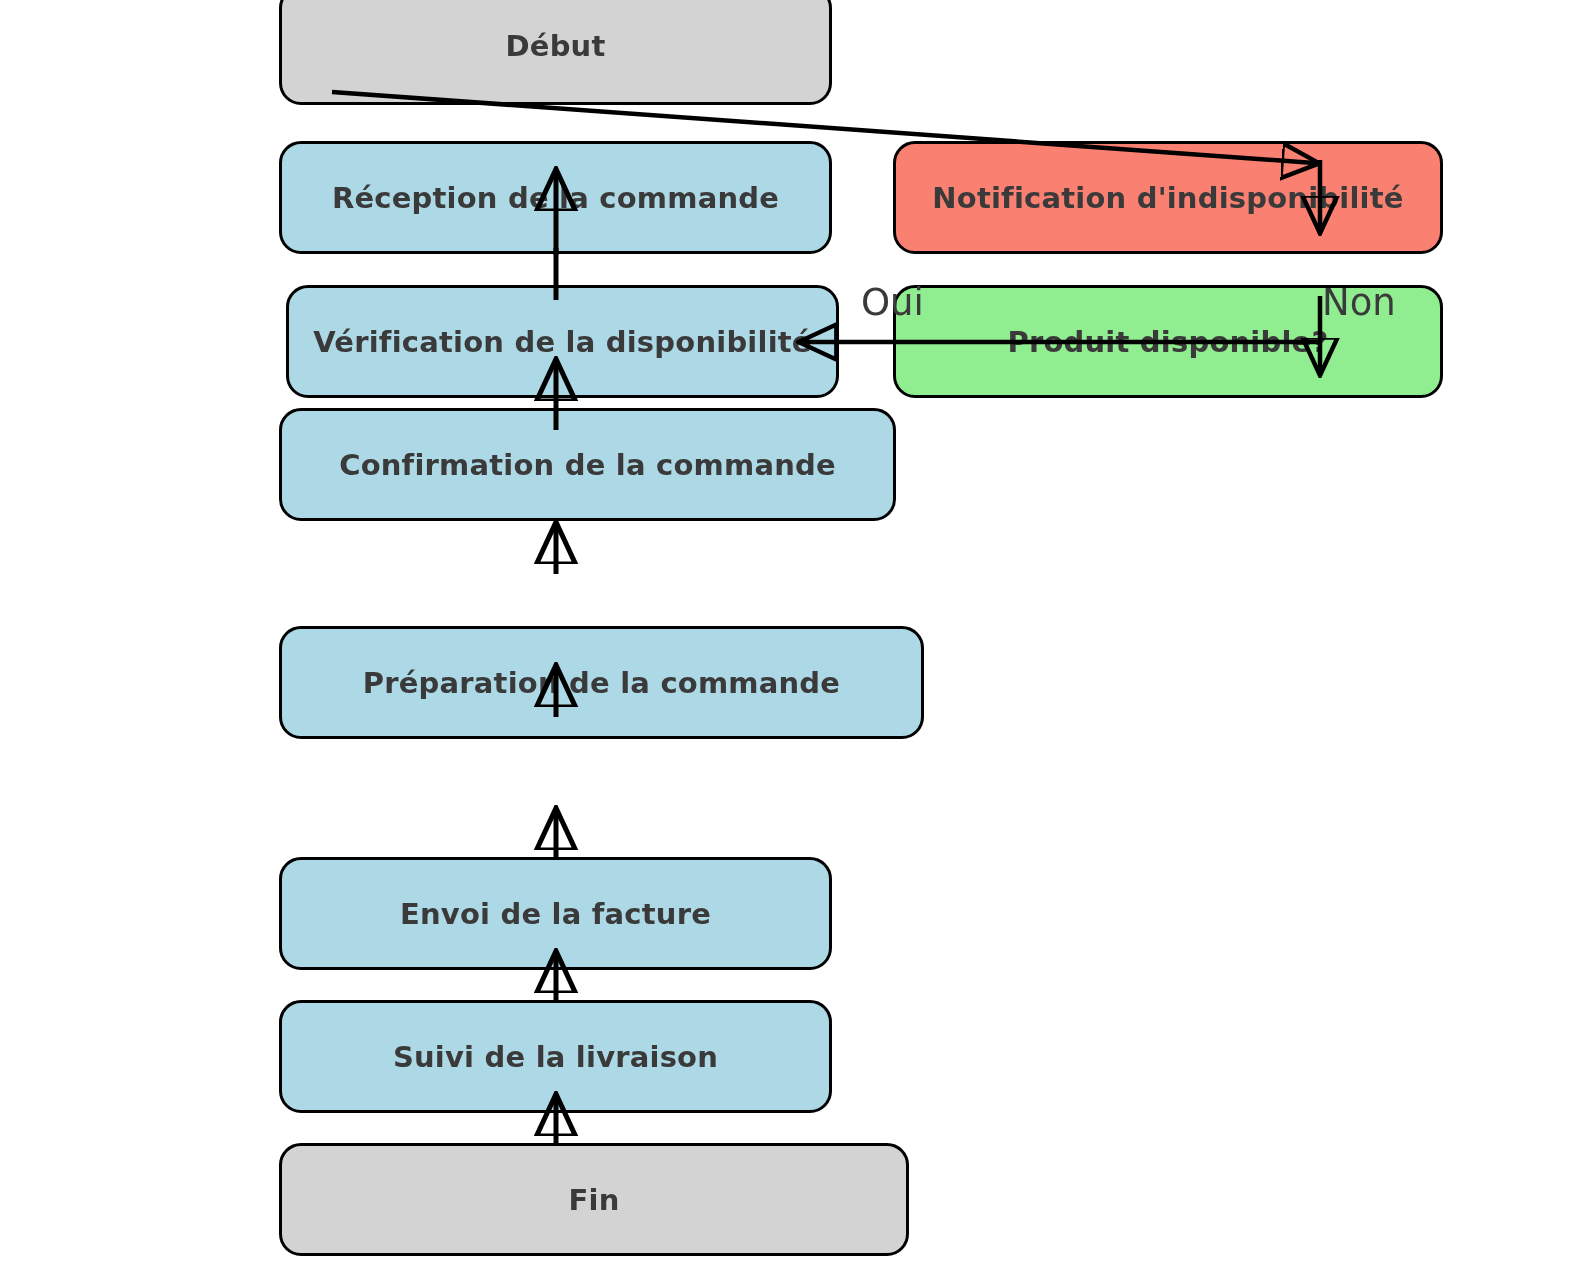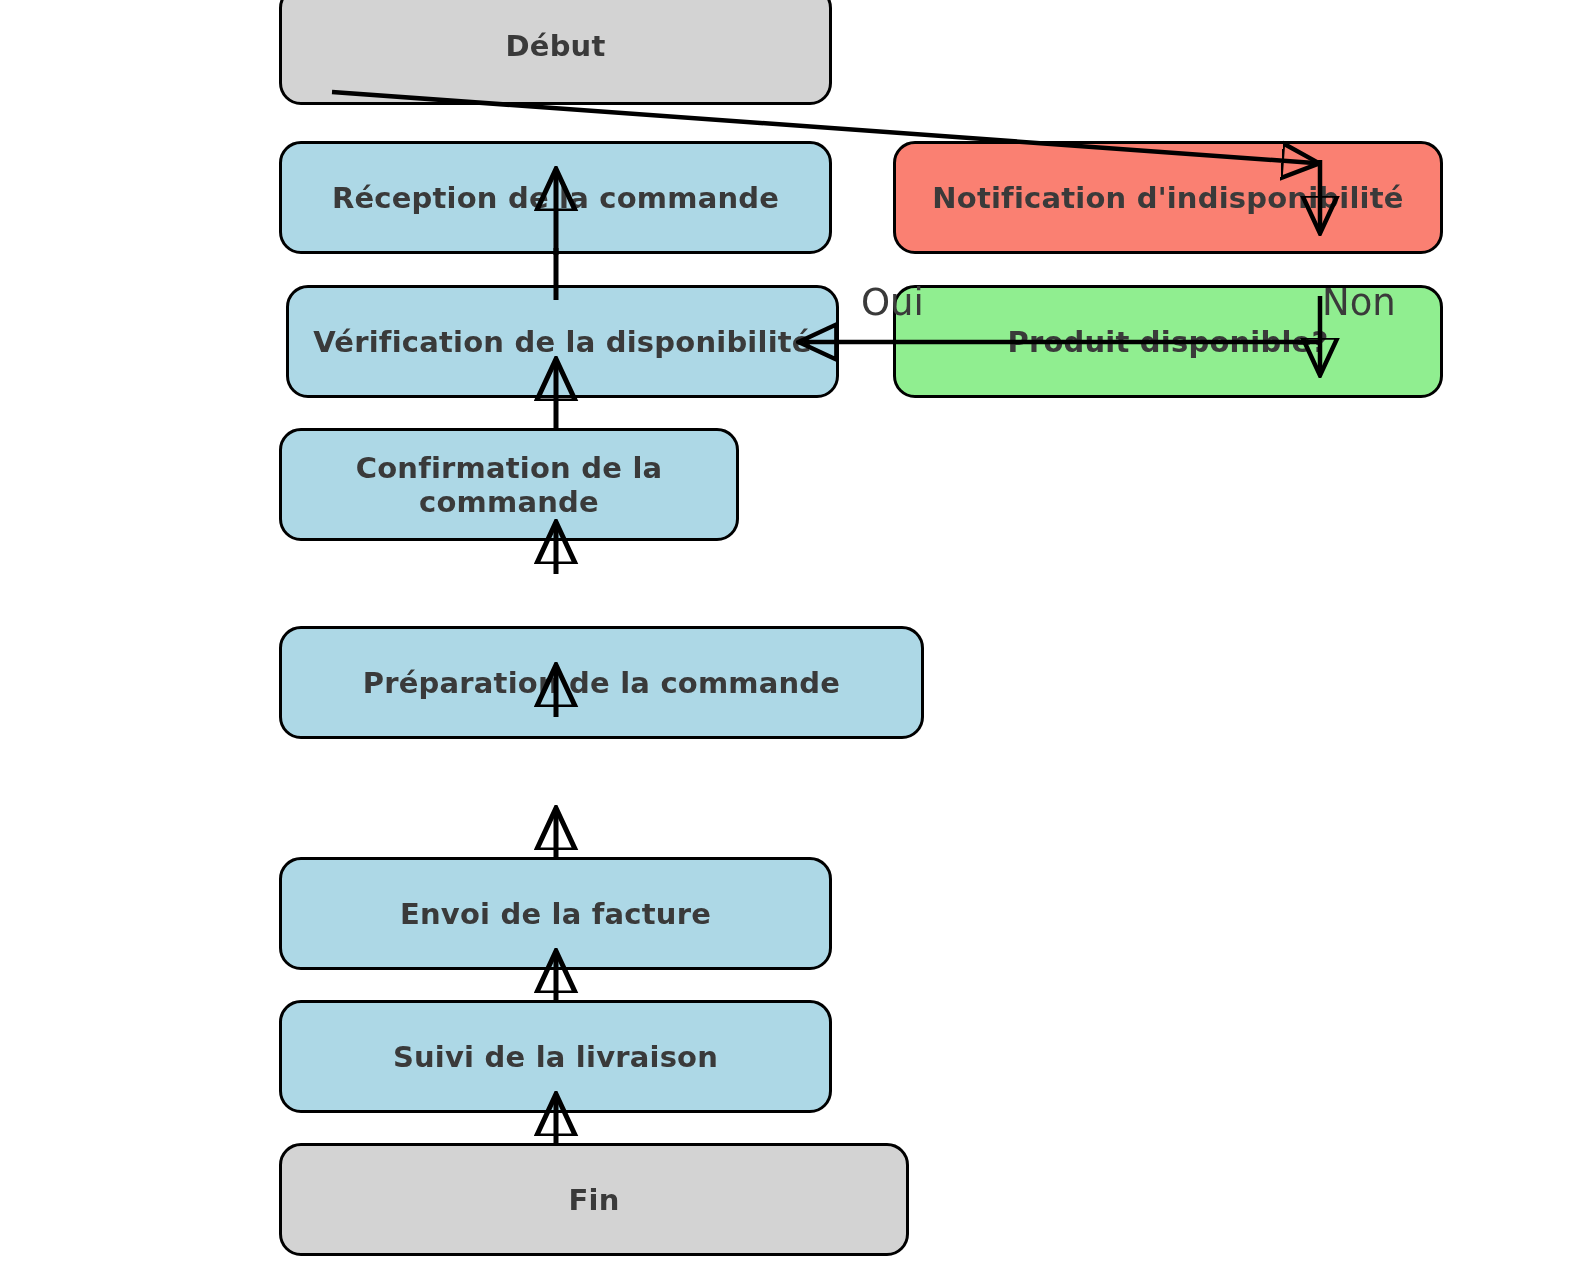--- a/index.html
+++ b/index.html
@@ -93,21 +93,21 @@
   </div>
 
   <div class="node node-process" style="left:279px; top:141px; width:553px; height:113px;justify-content:center;">
     <span>Réception de la commande</span>
   </div>
 
   <div class="node node-process" style="left:279px; top:285px; width:553px; height:113px;margin-left:7px;">
     <span>Vérification de la disponibilité</span>
   </div>
 
-  <div class="node node-process" style="left:279px; top:428px; width:460px; height:113px;">
+  <div class="node node-process" style="left:279px; top:408px; width:617px; height:113px;">
     <span>Confirmation de la commande</span>
   </div>
 
   <div class="node node-process" style="left:279px; top:590px; width:645px; height:113px;margin-top:36px;">
     <span>Préparation de la commande</span>
   </div>
 
 
   <div class="node node-process" style="left:279px; top:857px; width:553px; height:113px;">
     <span>Envoi de la facture</span>

